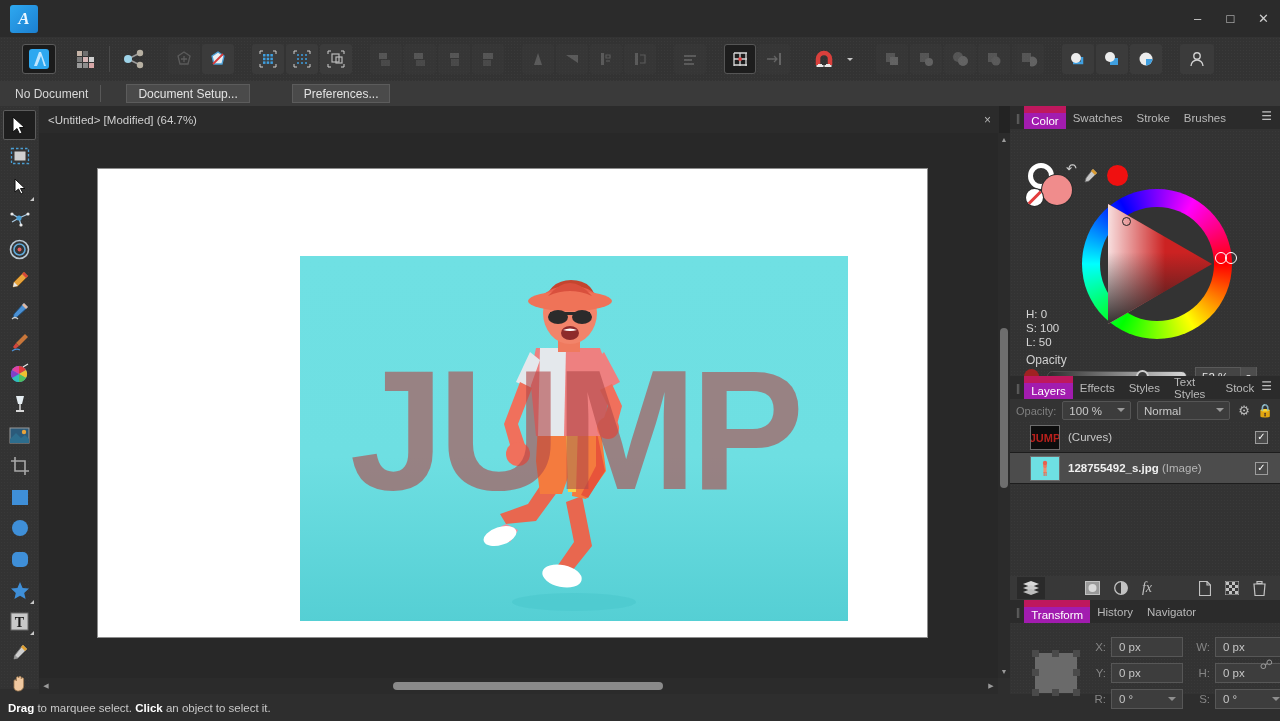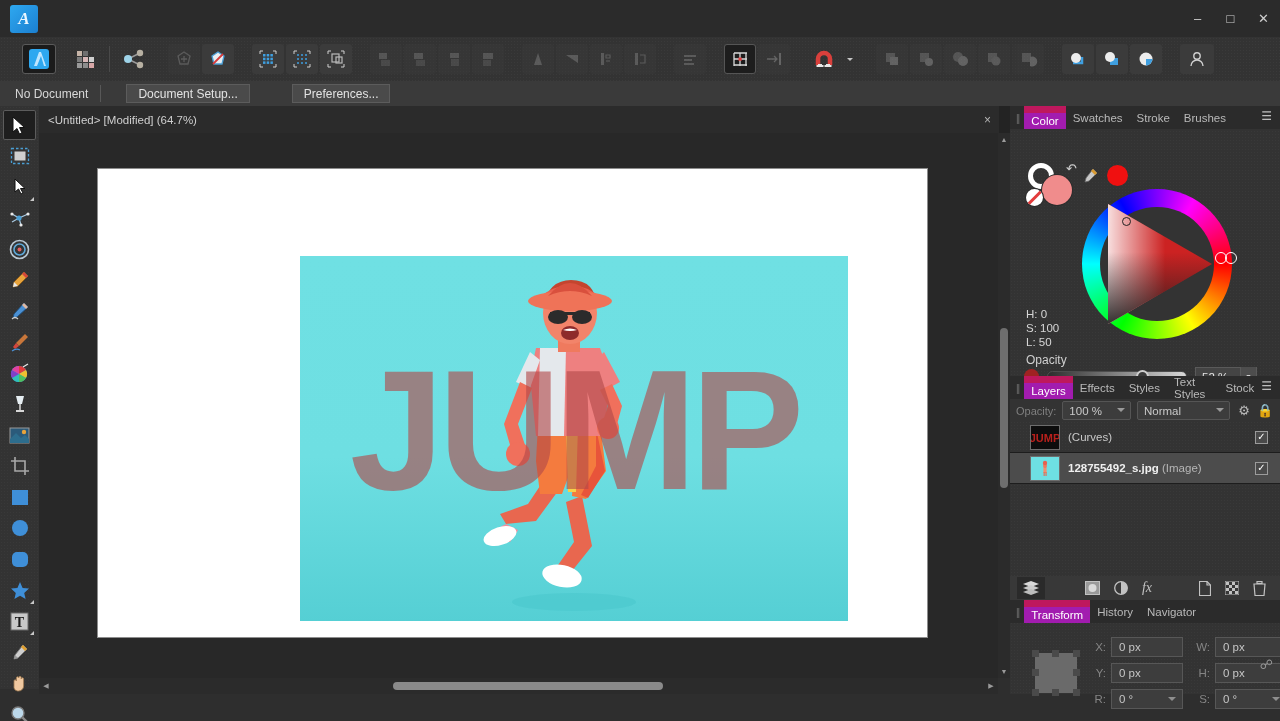--- a/index.html
+++ b/index.html
@@ -853,20 +853,25 @@
   </div>
 
   <div class="h-scroll">
     <div class="arrow-l">◀</div>
     <div class="h-track">
       <div class="h-thumb"></div>
     </div>
     <div class="arrow-r">▶</div>
   </div>
 
+  <div class="statusbar">
+    <div class="st">
+      <b>Drag</b><span> to marquee select. </span><b>Click</b><span> an object to select it.</span>
+    </div>
+  </div>
 
   <div class="rightcol">
 
     <div class="panel-tabs">
       <span class="grip">||</span>
       <div class="ptab active">Color</div>
       <div class="ptab">Swatches</div>
       <div class="ptab">Stroke</div>
       <div class="ptab">Brushes</div>
       <div class="phamb">☰</div>

